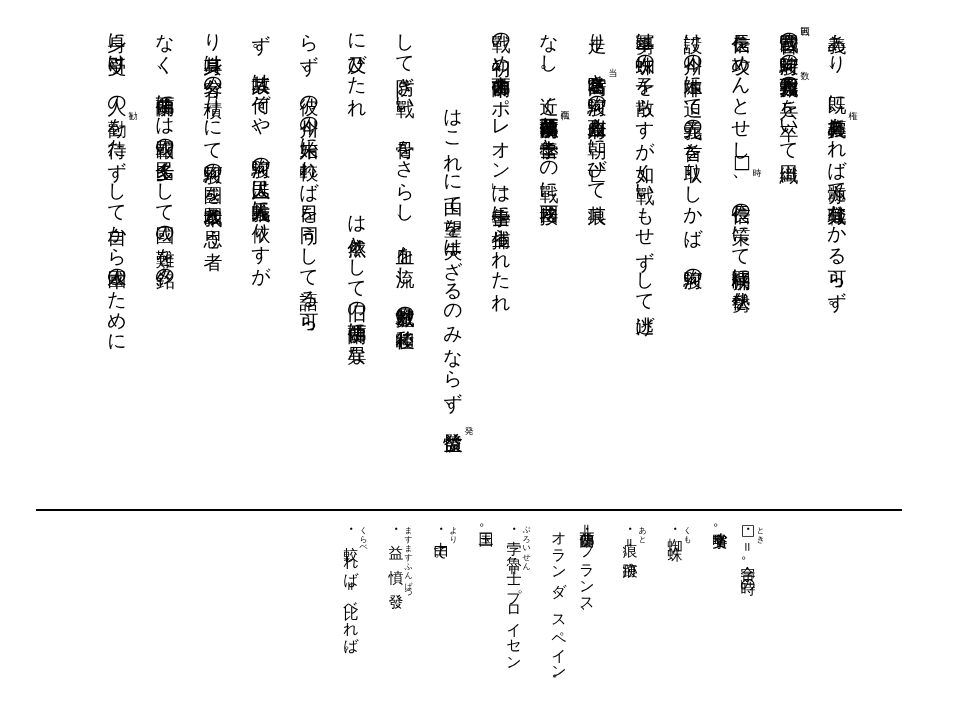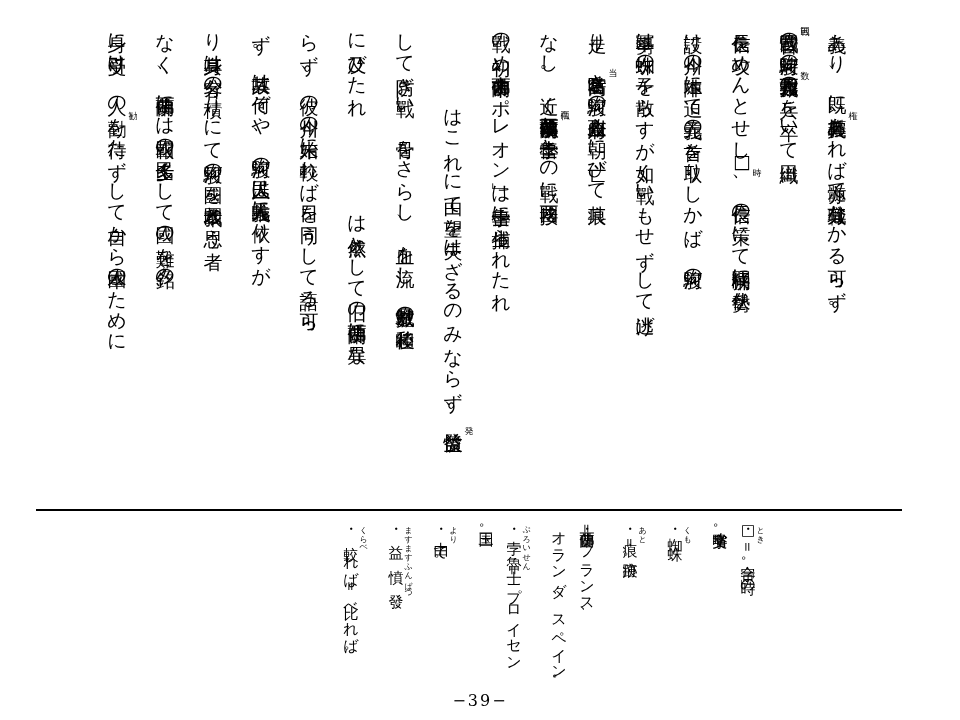--- a/index.html
+++ b/index.html
@@ -79,14 +79,13 @@
       <div class="footnote">
         <p class="fline">・<ruby>由<rt>より</rt></ruby>て。</p>
       </div>
       <div class="footnote">
         <p class="fline">・<ruby>益憤發<rt>ますますふんぱつ</rt></ruby></p>
       </div>
       <div class="footnote">
         <p class="fline">・<ruby>較<rt>くらべ</rt></ruby>れば＝比べれば。</p>
       </div>
     </div>
-  <div class="page-number">−39−</div>
 </div>
 
 </body></html>

